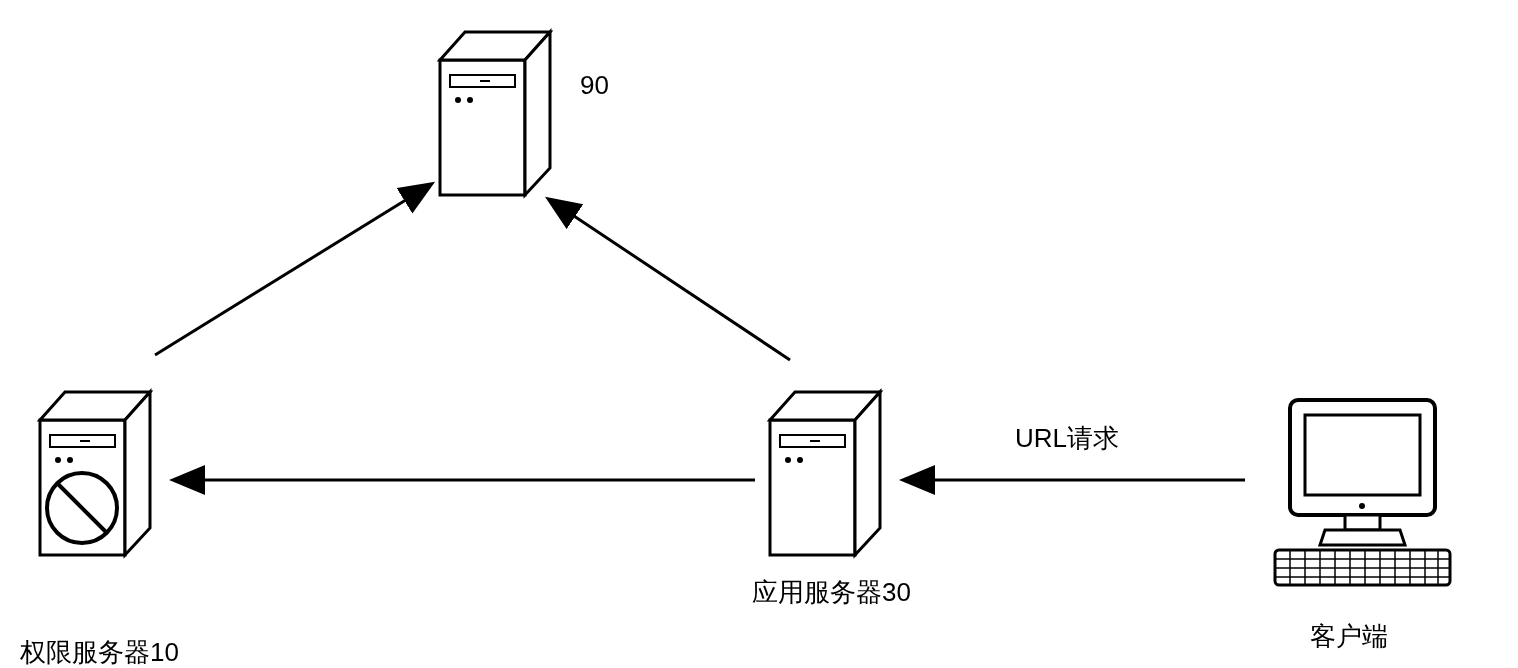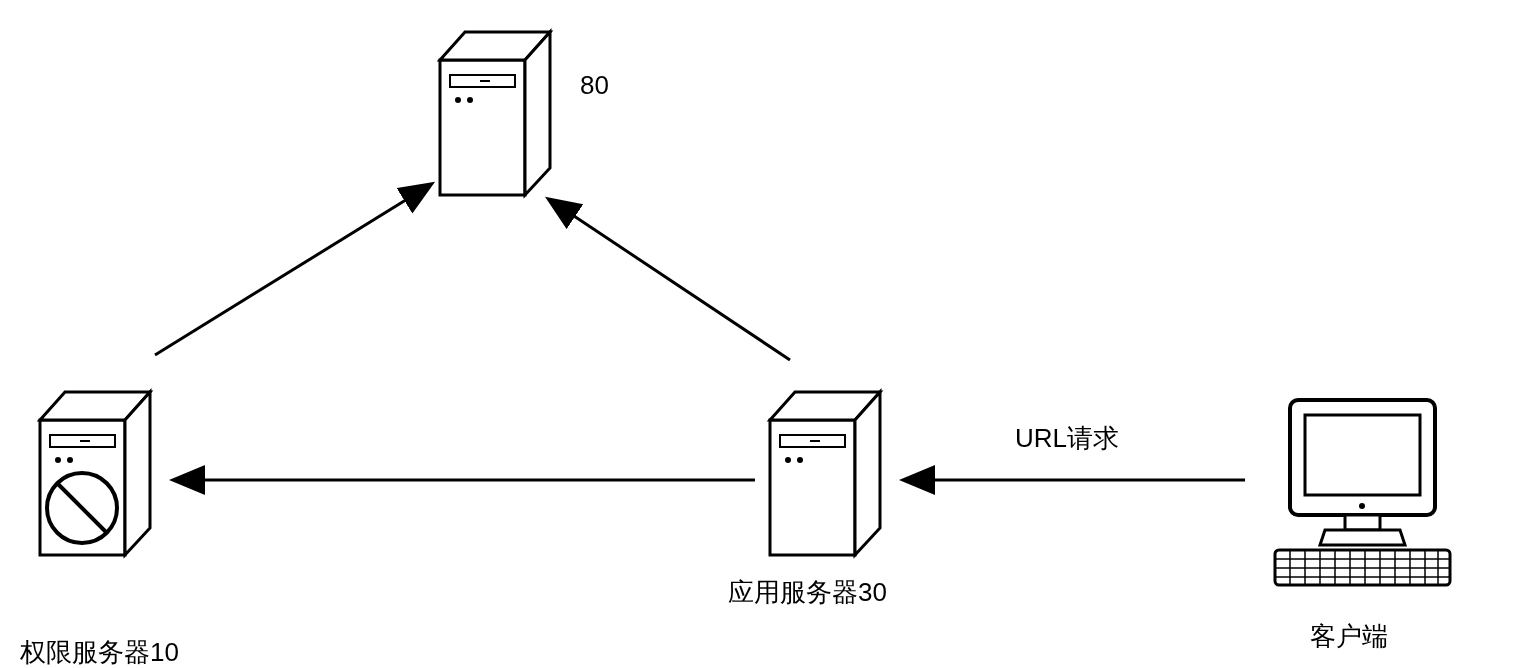--- a/index.html
+++ b/index.html
@@ -66,21 +66,21 @@
     <path d="M 95 40 L 120 12 L 120 148 L 95 175 Z" fill="white" stroke="#000" stroke-width="3"></path>
 
     <rect x="20" y="55" width="65" height="12" fill="white" stroke="#000" stroke-width="2"></rect>
     <line x1="50" y1="61" x2="60" y2="61" stroke="#000" stroke-width="2"></line>
 
     <circle cx="28" cy="80" r="3" fill="#000"></circle>
     <circle cx="40" cy="80" r="3" fill="#000"></circle>
   </svg>
 </div>
 <div class="label" style="left: 580px; top: 70px; text-align: center;">
-  <div>80</div>
+  <div>90</div>
 </div>
 
 <div class="node" style="left: 30px; top: 380px;">
   <svg class="server-svg" viewBox="0 0 130 180">
     <path d="M 10 40 L 10 175 L 95 175 L 95 40 Z" fill="white" stroke="#000" stroke-width="3"></path>
     <path d="M 10 40 L 35 12 L 120 12 L 95 40 Z" fill="white" stroke="#000" stroke-width="3"></path>
     <path d="M 95 40 L 120 12 L 120 148 L 95 175 Z" fill="white" stroke="#000" stroke-width="3"></path>
     <rect x="20" y="55" width="65" height="12" fill="white" stroke="#000" stroke-width="2"></rect>
     <line x1="50" y1="61" x2="60" y2="61" stroke="#000" stroke-width="2"></line>
     <circle cx="28" cy="80" r="3" fill="#000"></circle>
@@ -96,21 +96,21 @@
   <svg class="server-svg" viewBox="0 0 130 180">
     <path d="M 10 40 L 10 175 L 95 175 L 95 40 Z" fill="white" stroke="#000" stroke-width="3"></path>
     <path d="M 10 40 L 35 12 L 120 12 L 95 40 Z" fill="white" stroke="#000" stroke-width="3"></path>
     <path d="M 95 40 L 120 12 L 120 148 L 95 175 Z" fill="white" stroke="#000" stroke-width="3"></path>
     <rect x="20" y="55" width="65" height="12" fill="white" stroke="#000" stroke-width="2"></rect>
     <line x1="50" y1="61" x2="60" y2="61" stroke="#000" stroke-width="2"></line>
     <circle cx="28" cy="80" r="3" fill="#000"></circle>
     <circle cx="40" cy="80" r="3" fill="#000"></circle>
   </svg>
 </div>
-<div class="label" style="left: 728px; top: 575px;">应用服务器30</div>
+<div class="label" style="left: 752px; top: 575px;">应用服务器30</div>
 
 <div class="node" style="left: 1260px; top: 390px;">
   <svg class="computer-svg" viewBox="0 0 200 200">
 
     <rect x="30" y="10" width="145" height="115" rx="8" fill="white" stroke="#000" stroke-width="4"></rect>
 
     <rect x="45" y="25" width="115" height="80" fill="white" stroke="#000" stroke-width="3"></rect>
 
     <circle cx="102" cy="116" r="3" fill="#000"></circle>
 

